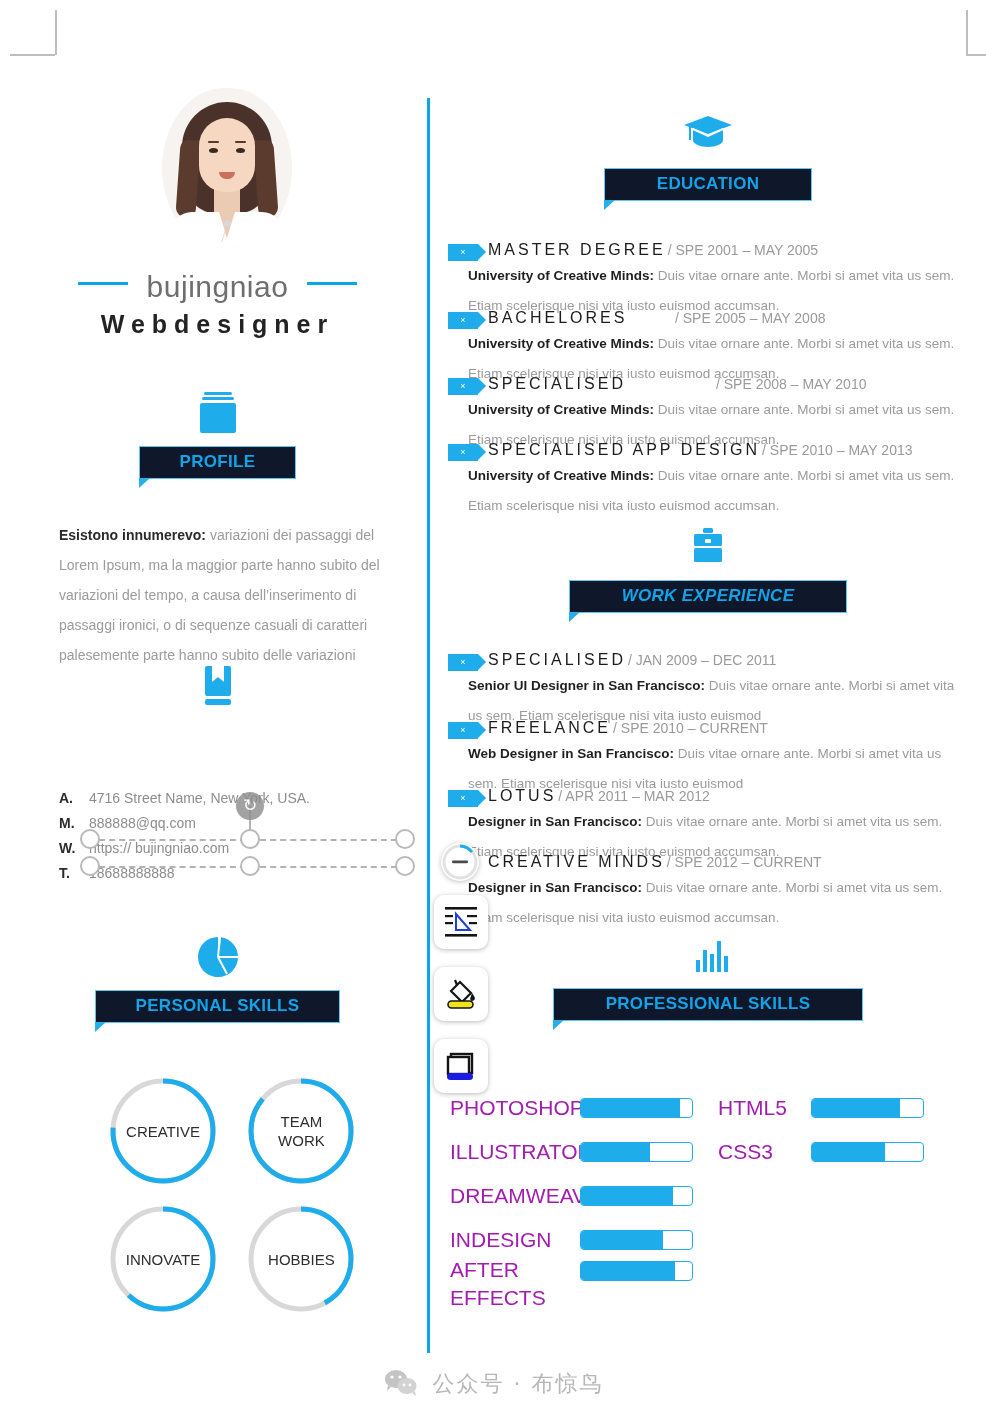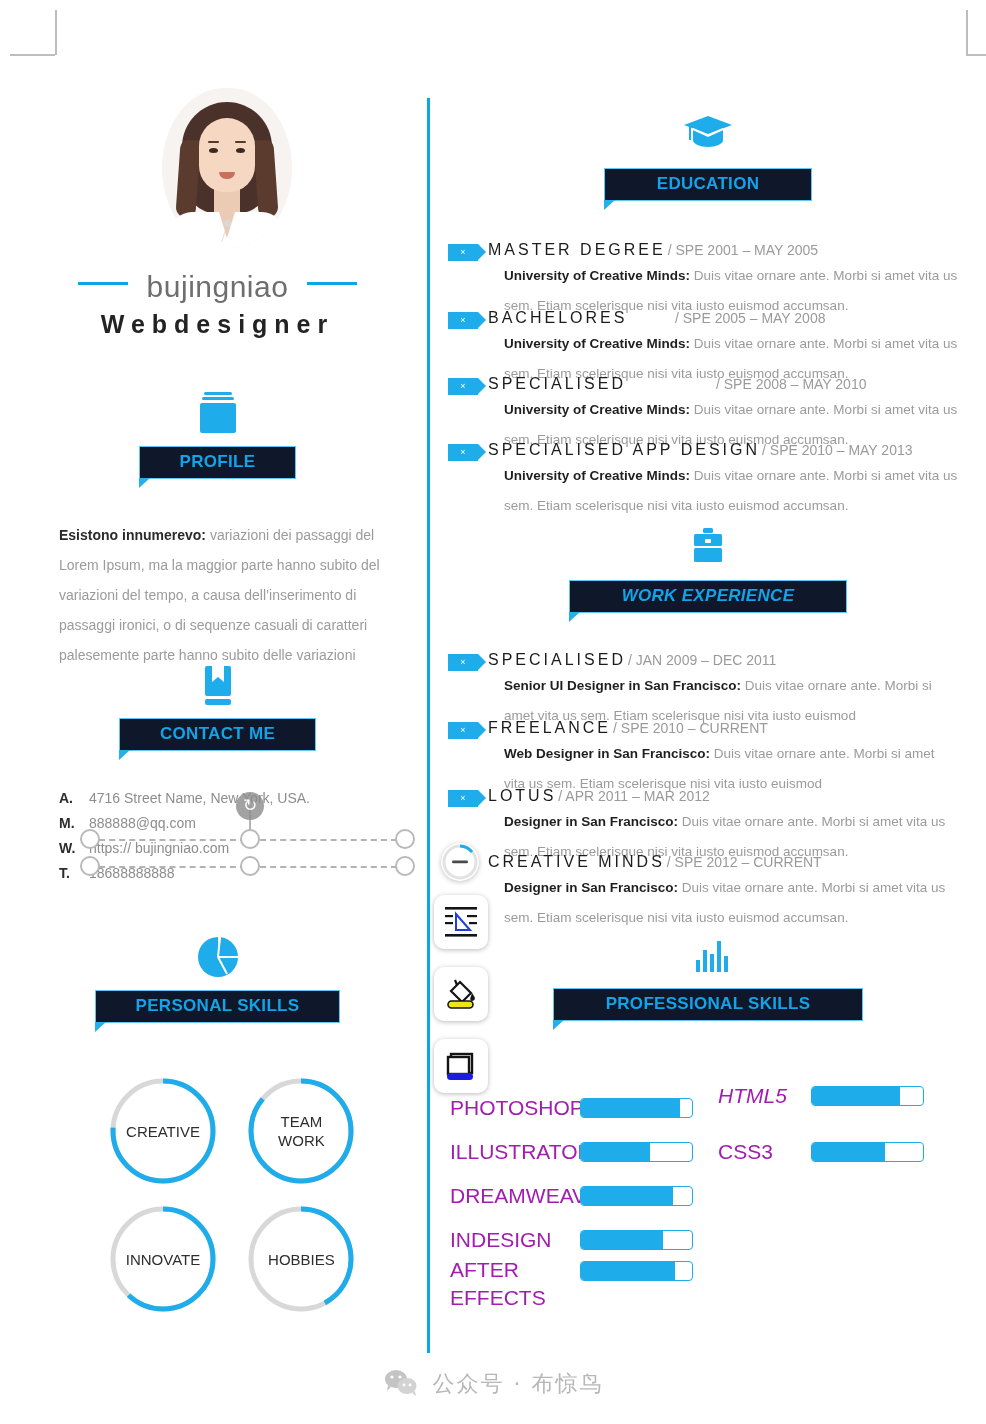--- a/index.html
+++ b/index.html
@@ -124,21 +124,21 @@
     background:#1eaceb; position:relative;
     color:#ffffff; font-size:9px; line-height:17px; text-align:center;
   }
   .tag::after {
     content:""; position:absolute; right:-8px; top:0;
     border-left:8px solid #1eaceb; border-top:8.5px solid transparent;
     border-bottom:8.5px solid transparent;
   }
   .e-title { font-size:16px; letter-spacing:3px; color:#1c1c1c; white-space:nowrap; }
   .e-date  { font-size:14px; color:#9a9a9a; white-space:nowrap; margin-left:2px; }
-  .e-body  { font-size:13.5px; line-height:30px; color:#9b9b9b; margin-left:56px; }
+  .e-body  { font-size:13.5px; line-height:30px; color:#9b9b9b; margin-left:20px; }
   .e-body b { color:#1f1f1f; font-weight:bold; }
 
   
   .bar-label { font-size:21px; color:#a21caf; white-space:nowrap; line-height:20px; }
   .bar-track {
     height:20px; border:1.6px solid #1eaceb; border-radius:4px;
     background:#fff; overflow:hidden;
   }
   .bar-fill { height:100%; background:#1eaceb; }
 
@@ -216,21 +216,20 @@
     </div>
 
     <div class="sec" style="top:660px;">
       <div class="sec-icon">
         <svg width="50" height="48" viewBox="0 0 50 48">
           <rect x="12" y="6" width="26" height="30" rx="2" fill="#1eaceb"></rect>
           <path d="M19 6 h12 v16 l-6 -5 l-6 5 z" fill="#ffffff"></path>
           <rect x="12" y="39" width="26" height="6" rx="2" fill="#1eaceb"></rect>
         </svg>
       </div>
-      <span class="banner">CONTACT ME</span>
     </div>
 
     <div id="contact">
       <div class="c-row">
         <span class="c-key">A.</span>
         <span class="c-val">4716 Street Name, New York,  USA.</span>
       </div>
       <div class="c-row">
         <span class="c-key">M.</span>
         <span class="c-val">888888@qq.com</span>
@@ -442,21 +441,21 @@
       </div>
       <div style="display:flex; align-items:center; height:44px;">
         <span class="bar-label" style="width:130px; white-space:normal; line-height:28px;">AFTER EFFECTS</span>
         <div class="bar-track" style="width:113px; margin-top:-26px;">
           <div class="bar-fill skill-fill" style="width: 85%;"></div>
         </div>
       </div>
     </div>
 
     <div style="position:absolute; left:288px; top:1086px; width:250px;">
-      <div style="display:flex; height:44px;font-style:italic;">
+      <div style="display:flex; align-items:center; height:44px;">
         <span class="bar-label" style="width:93px;">HTML5</span>
         <div class="bar-track" style="width:113px;">
           <div class="bar-fill skill-fill" style="width: 79%;"></div>
         </div>
       </div>
       <div style="display:flex; align-items:center; height:44px;">
         <span class="bar-label" style="width:93px;">CSS3</span>
         <div class="bar-track" style="width:113px;">
           <div class="bar-fill skill-fill" style="width: 66%;"></div>
         </div>

